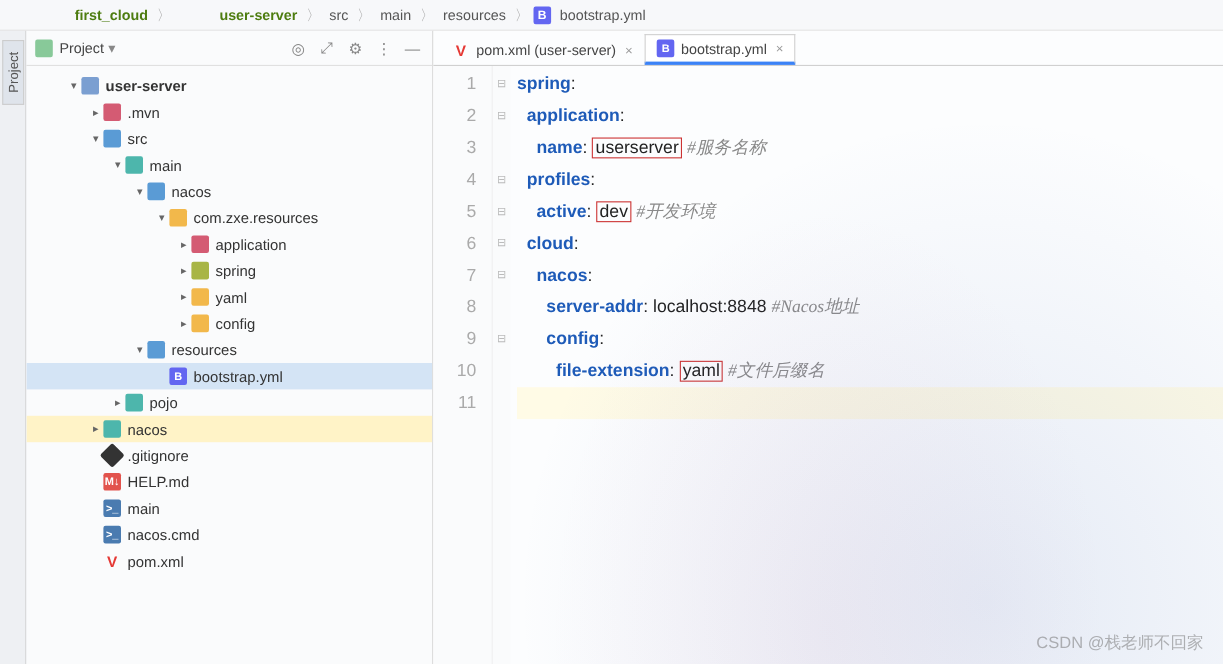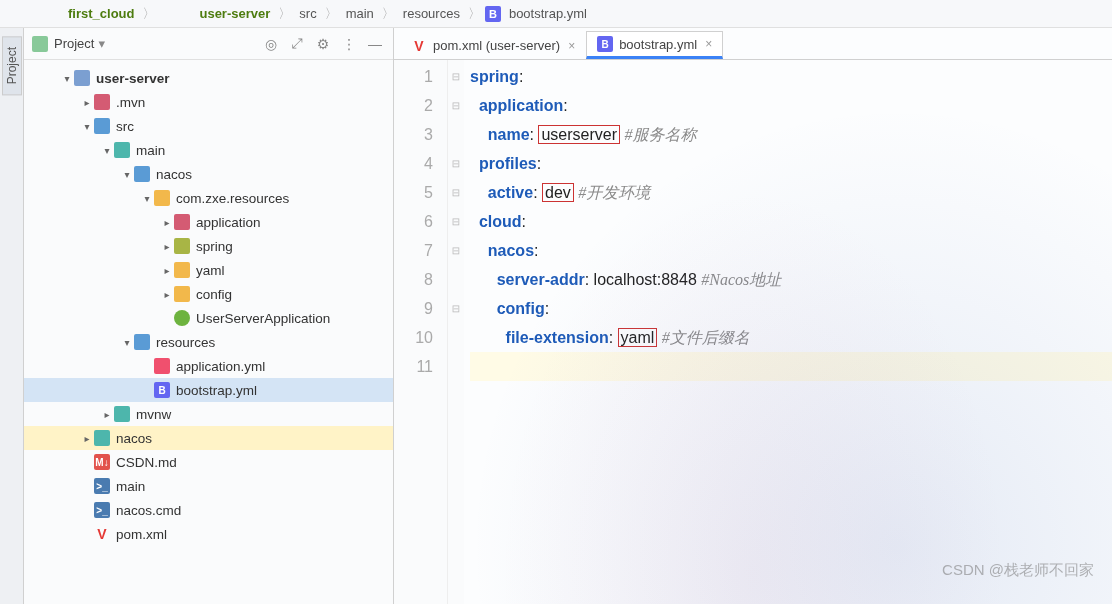--- a/index.html
+++ b/index.html
@@ -58,21 +58,21 @@
 .fold-col { width: 16px; background: #fafbfc; padding-top: 2px; }
 .fold-col div { height: 29px; display: flex; align-items: center; justify-content: center; color: #bbb; font-size: 10px; }
 .code { flex: 1; padding-top: 2px; padding-left: 6px; position: relative; }
 .code-line { height: 29px; white-space: pre; }
 .code-line.current { background: #fffbe6; }
 .k { color: #1e5bb8; font-weight: bold; }
 .v { color: #222; }
 .c { color: #8a8a8a; font-style: italic; font-family: "SimSun", serif; }
 .boxed { border: 1.5px solid #cc3333; padding: 0 2px; }
 
-.watermark { position: absolute; bottom: 24px; right: 18px; color: rgba(120,120,120,0.55); font-size: 15px; font-family: "Microsoft YaHei", sans-serif; }
+.watermark { position: absolute; bottom: 10px; right: 18px; color: rgba(120,120,120,0.55); font-size: 15px; font-family: "Microsoft YaHei", sans-serif; }
 
 .bg-overlay { position: absolute; inset: 0; background: radial-gradient(ellipse at 70% 90%, rgba(60,100,180,0.12), transparent 60%), radial-gradient(ellipse at 50% 95%, rgba(200,120,160,0.08), transparent 50%); pointer-events: none; }
 </style>
 </head>
 <body>
 
 <div class="breadcrumb">
   <span class="crumb bold">first_cloud</span>
   <span class="sep">〉</span>
   <span class="crumb bold">user-server</span>
@@ -158,60 +158,54 @@
           <span class="ticon fold-yellow"></span>
           <span>yaml</span>
         </div>
         <div class="tree-row">
           <span class="indent" style="width: 136px;"></span>
           <span class="chev">▸</span>
           <span class="ticon fold-yellow"></span>
           <span>config</span>
         </div>
         <div class="tree-row">
-          <span class="indent" style="width: 136px;"></span>
-          <span class="chev"></span>
-          <span class="ticon file-spring"></span>
-          <span>UserServerApplication</span>
-        </div>
-        <div class="tree-row">
           <span class="indent" style="width: 96px;"></span>
           <span class="chev">▾</span>
           <span class="ticon fold-blue"></span>
           <span>resources</span>
         </div>
-        <div class="tree-row">
-          <span class="indent" style="width: 116px;"></span>
-          <span class="chev"></span>
-          <span class="ticon file-yml"></span>
-          <span>application.yml</span>
-        </div>
         <div class="tree-row selected">
           <span class="indent" style="width: 116px;"></span>
           <span class="chev"></span>
           <span class="ticon file-b">B</span>
           <span>bootstrap.yml</span>
         </div>
         <div class="tree-row">
           <span class="indent" style="width: 76px;"></span>
           <span class="chev">▸</span>
           <span class="ticon fold-teal"></span>
-          <span>mvnw</span>
+          <span>pojo</span>
         </div>
         <div class="tree-row highlighted">
           <span class="indent" style="width: 56px;"></span>
           <span class="chev">▸</span>
           <span class="ticon fold-teal"></span>
           <span>nacos</span>
         </div>
         <div class="tree-row">
           <span class="indent" style="width: 56px;"></span>
           <span class="chev"></span>
+          <span class="ticon file-git"></span>
+          <span>.gitignore</span>
+        </div>
+        <div class="tree-row">
+          <span class="indent" style="width: 56px;"></span>
+          <span class="chev"></span>
           <span class="ticon file-md">M↓</span>
-          <span>CSDN.md</span>
+          <span>HELP.md</span>
         </div>
         <div class="tree-row">
           <span class="indent" style="width: 56px;"></span>
           <span class="chev"></span>
           <span class="ticon file-sh">&gt;_</span>
           <span>main</span>
         </div>
         <div class="tree-row">
           <span class="indent" style="width: 56px;"></span>
           <span class="chev"></span>

